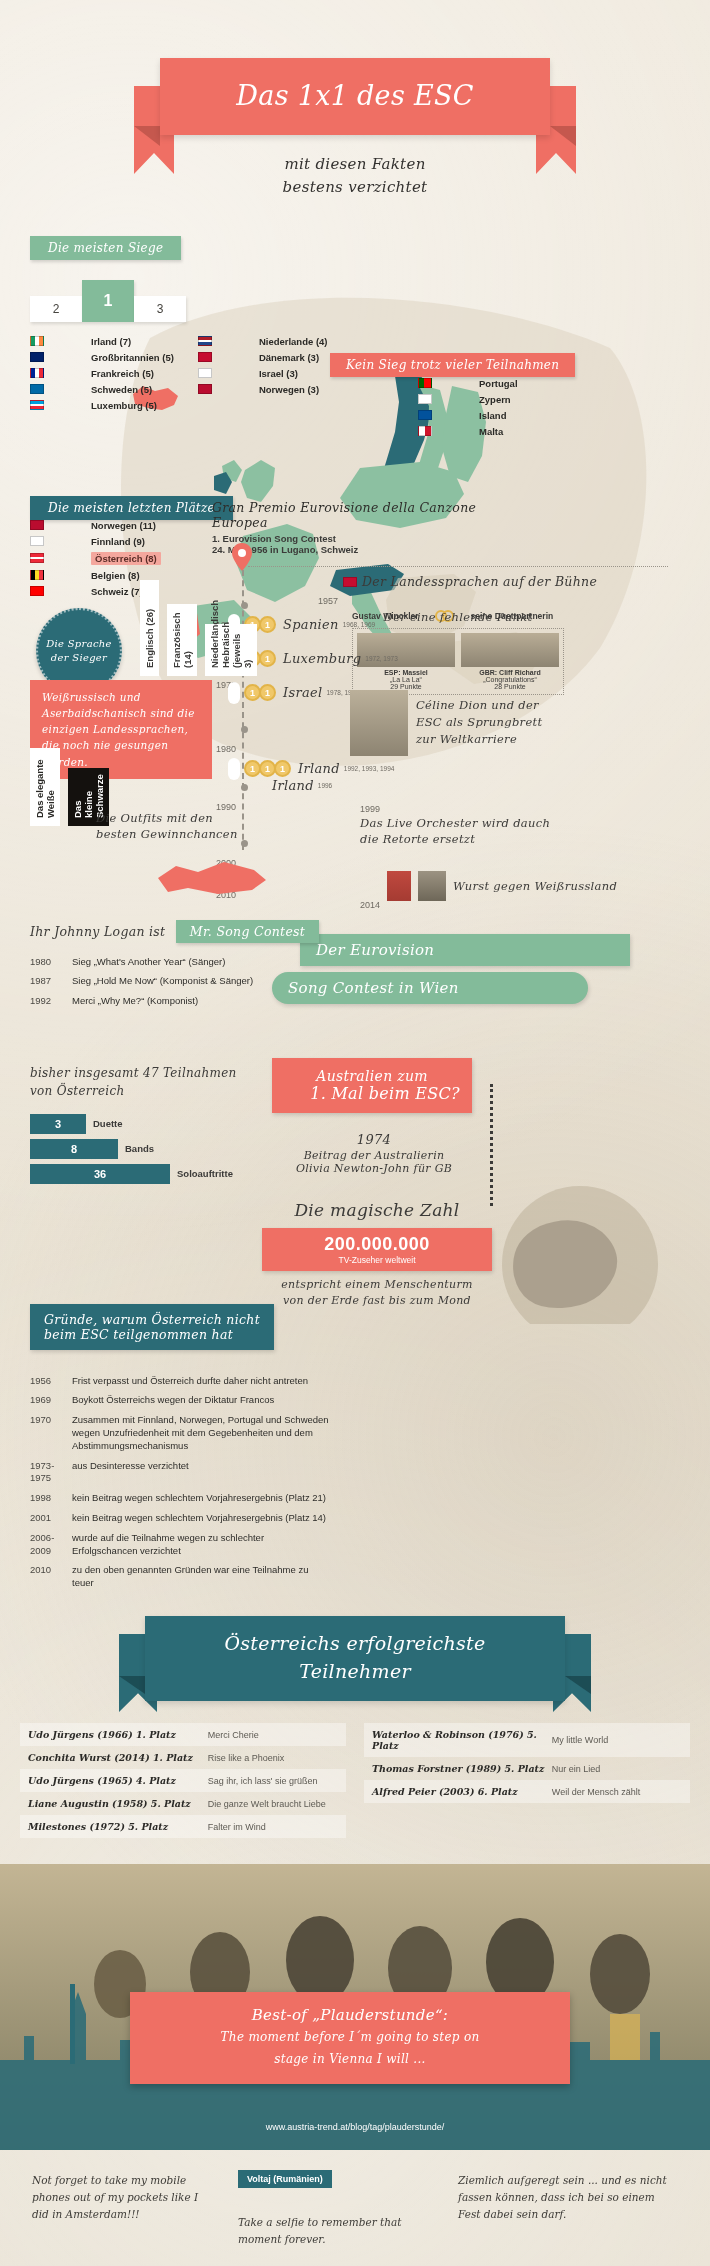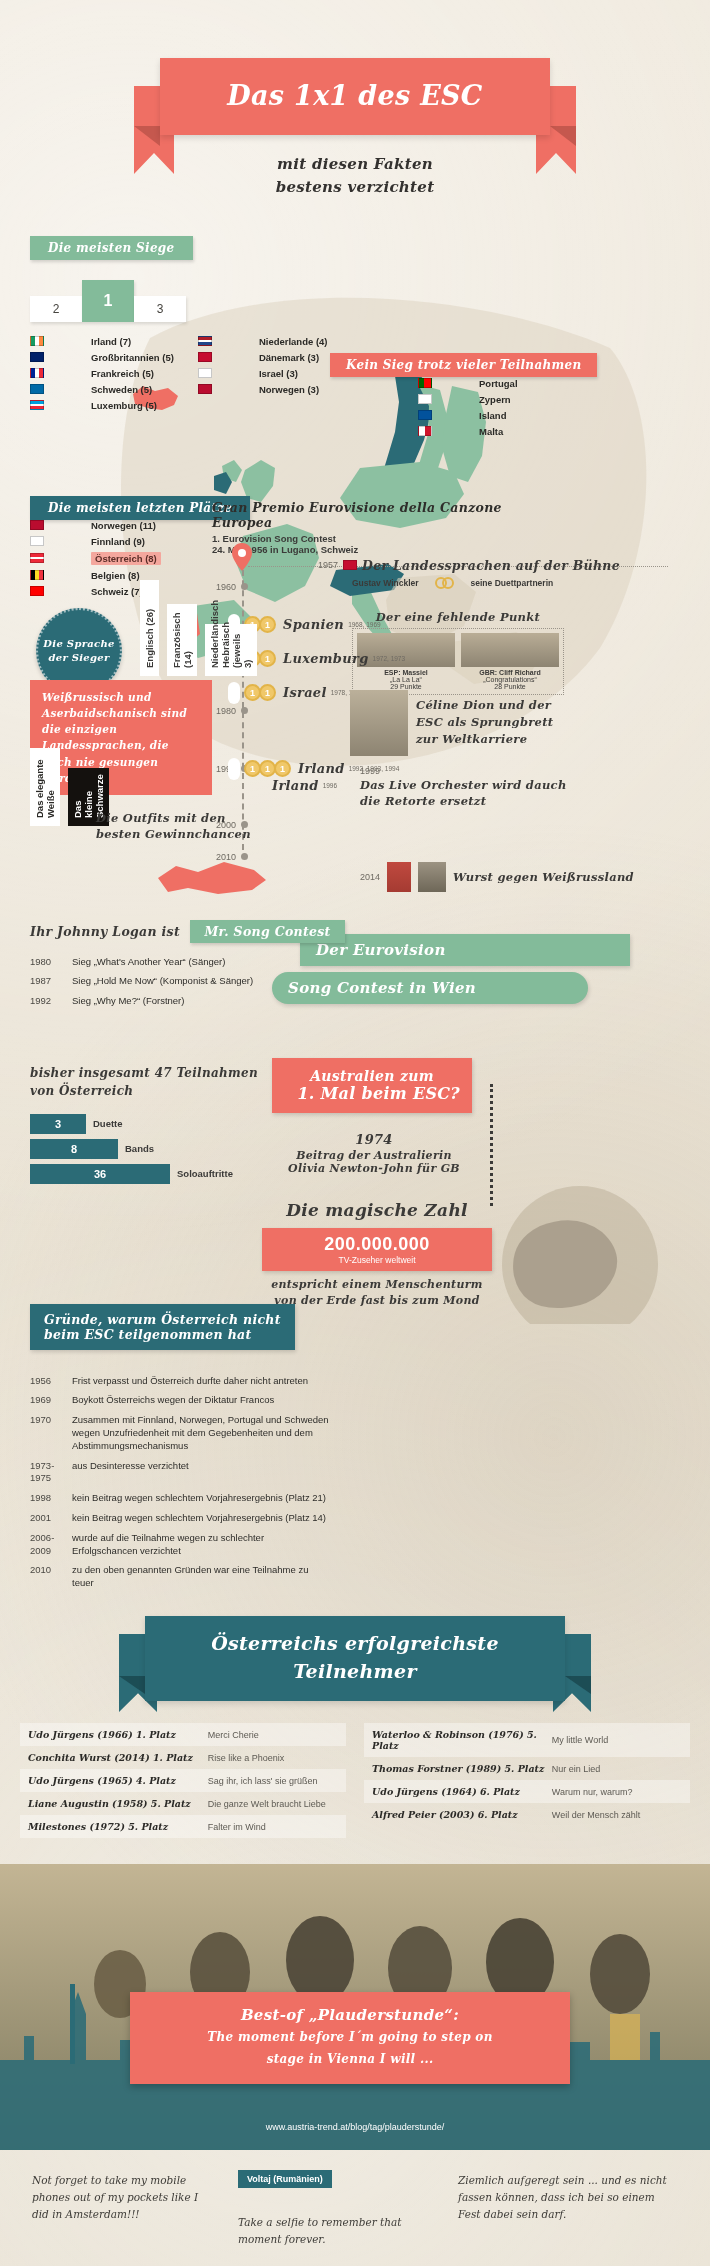--- a/index.html
+++ b/index.html
@@ -14,21 +14,21 @@
   
   .paper {
     background:
       radial-gradient(circle at 18% 12%, rgba(255,255,255,.55), rgba(255,255,255,0) 45%),
       radial-gradient(circle at 78% 62%, rgba(190,175,150,.30), rgba(255,255,255,0) 40%),
       radial-gradient(circle at 40% 88%, rgba(255,255,255,.35), rgba(255,255,255,0) 40%),
       linear-gradient(#eee7da, #e7e0d1);
   }
 
   
-  .script { font-family: "DejaVu Serif", serif; font-style: italic; font-weight: 700; letter-spacing:.3px; }
+  .script { font-family: "DejaVu Serif", serif; font-style: italic; font-weight: 400; letter-spacing:.3px; }
 
   
   .ribbon-wrap { position: relative; width: 390px; margin: 58px auto 0; }
   .ribbon {
     background: #ef6f64; color:#fff; text-align:center;
     padding: 22px 10px 24px; position: relative; z-index:3;
     box-shadow: 0 3px 6px rgba(0,0,0,.13);
   }
   .ribbon .title { font-size: 27px; }
   .ribbon-tail { position:absolute; top:28px; width:40px; height:88px; z-index:1; }
@@ -71,21 +71,21 @@
   
   .winners { left:30px; top:118px; display:flex; gap:24px;}
 
   
   .ov { position:absolute; }
 
   .medal { width:17px;height:17px;border-radius:50%;background:#f0c86a;border:2px solid #e2b449;
      display:inline-flex;align-items:center;justify-content:center;font-size:9px;color:#fff;font-weight:700;}
 
   .tl-dot { width:7px;height:7px;border-radius:50%;background:#9a948a;display:inline-block;}
-  .tl-year{ font-size:9px;color:#6e6a62;}
+  .tl-year{ font-size:9px;color:#6e6a62;margin-top:38px;}
 
   
   .seal { width:86px;height:86px;border-radius:50%;background:#2b6b76;color:#fff;
      display:flex;flex-direction:column;align-items:center;justify-content:center;
      font-size:10px;line-height:1.35;text-align:center;border:2px dotted rgba(255,255,255,.55);
      box-shadow:0 2px 4px rgba(0,0,0,.18);}
 
   .vbar { writing-mode: vertical-rl; transform: rotate(180deg);
      font-size:9.5px;font-weight:700;padding:8px 4px;text-align:left; }
 
@@ -476,21 +476,21 @@
       <div class="yearrow">
         <span class="y">1980</span>
         <span class="t">Sieg „What's Another Year“ (Sänger)</span>
       </div>
       <div class="yearrow">
         <span class="y">1987</span>
         <span class="t">Sieg „Hold Me Now“ (Komponist &amp; Sänger)</span>
       </div>
       <div class="yearrow">
         <span class="y">1992</span>
-        <span class="t">Sieg „Why Me?“ (Forstner)</span>
+        <span class="t">Merci „Why Me?“ (Komponist)</span>
       </div>
     </div>
   </div>
 
   <div style="position:relative;height:250px;margin-top:34px;">
 
     <div style="position:absolute;left:30px;top:0;">
       <div class="script" style="font-size:12px;line-height:1.5;">
         <div>bisher insgesamt 47 Teilnahmen</div>
         <div>von Österreich</div>
@@ -619,24 +619,20 @@
       </div>
     </div>
     <div class="pcol">
       <div class="prow">
         <span class="nm">Waterloo &amp; Robinson (1976) 5. Platz</span>
         <span class="sg">My little World</span>
       </div>
       <div class="prow">
         <span class="nm">Thomas Forstner (1989) 5. Platz</span>
         <span class="sg">Nur ein Lied</span>
-      </div>
-      <div class="prow">
-        <span class="nm">Udo Jürgens (1964) 6. Platz</span>
-        <span class="sg">Warum nur, warum?</span>
       </div>
       <div class="prow">
         <span class="nm">Alfred Peier (2003) 6. Platz</span>
         <span class="sg">Weil der Mensch zählt</span>
       </div>
     </div>
   </div>
 
   <div class="band">
     <svg width="710" height="286" viewBox="0 0 710 286" style="position:absolute;inset:0;">

